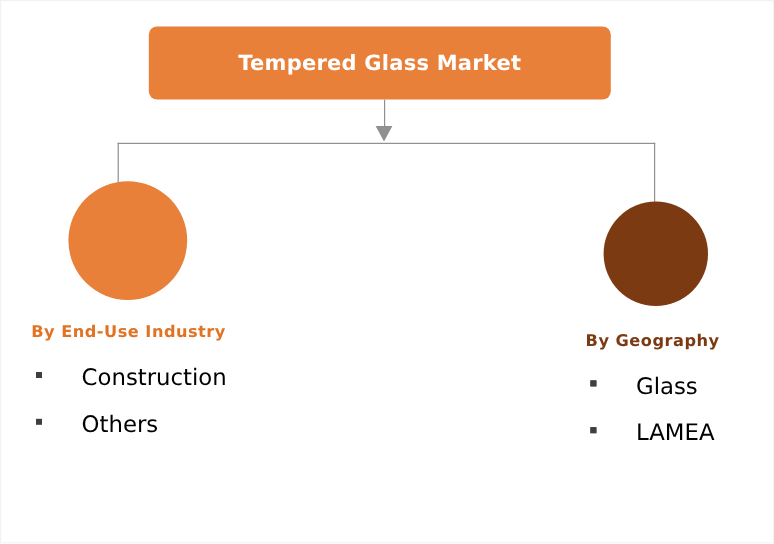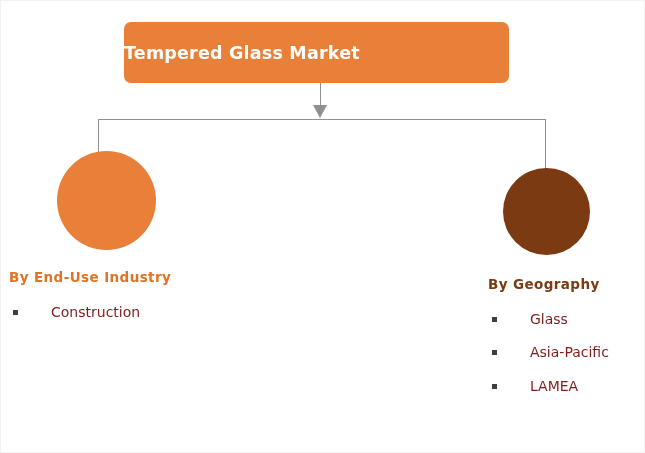--- a/index.html
+++ b/index.html
@@ -22,20 +22,21 @@
   #title-box {
     position: absolute;
     left: 123px;
     top: 21px;
     width: 385px;
     height: 61px;
     background: #e8803a;
     border-radius: 7px;
     display: flex;
     align-items: center;
+    justify-content: center;
   }
   #title-box .title-text {
     color: #ffffff;
     font-size: 17.5px;
     font-weight: bold;
     letter-spacing: 0.2px;
     white-space: nowrap;
   }
 
   
@@ -93,21 +94,21 @@
   #circle-right {
     left: 502px;
     top: 167px;
     width: 87px;
     height: 87px;
     background: #7b3a12;
   }
 
   
   .branch { position: absolute; }
-  #branch-left  { left: 8px;   top: 268px; width: 250px; }
+  #branch-left  { left: 25px;   top: 268px; width: 250px; }
   #branch-right { left: 487px; top: 275px; width: 160px; }
 
   .branch-heading {
     font-size: 13.5px;
     font-weight: bold;
     letter-spacing: 0.4px;
     white-space: nowrap;
     margin: 0 0 8px 0;
   }
   #branch-left  .branch-heading { color: #e07324; }
@@ -115,22 +116,22 @@
 
   .bullet-list {
     list-style: none;
     margin: 0;
     padding: 0;
   }
   .bullet-list li {
     position: relative;
     padding-left: 42px;
     margin-top: 18px;
-    font-size: 14px;
-    color: #7f1d1d;
+    font-size: 19px;
+    color: #000000;
     white-space: nowrap;
     line-height: 1.1;
   }
   #branch-left .bullet-list li:first-child  { margin-top: 20px; }
   #branch-right .bullet-list li:first-child { margin-top: 20px; }
   .bullet-list li .bullet-mark {
     position: absolute;
     left: 4px;
     top: 5px;
     width: 5px;
@@ -156,36 +157,39 @@
   <div class="node-circle" id="circle-left"></div>
   <div class="node-circle" id="circle-right"></div>
 
   <div class="branch" id="branch-left">
     <p class="branch-heading">By End-Use Industry</p>
     <ul class="bullet-list">
       <li>
         <span class="bullet-mark"></span>
         <span>Construction</span>
       </li>
+      <li>
+        <span class="bullet-mark"></span>
+        <span>Others</span>
+      </li>
     </ul>
   </div>
 
   <div class="branch" id="branch-right">
     <p class="branch-heading">By Geography</p>
     <ul class="bullet-list">
       <li>
         <span class="bullet-mark"></span>
       </li>
       <li>
         <span class="bullet-mark"></span>
         <span>Glass</span>
       </li>
       <li>
         <span class="bullet-mark"></span>
-        <span>Asia-Pacific</span>
       </li>
       <li>
         <span class="bullet-mark"></span>
         <span>LAMEA</span>
       </li>
     </ul>
   </div>
 
 </div>
 

